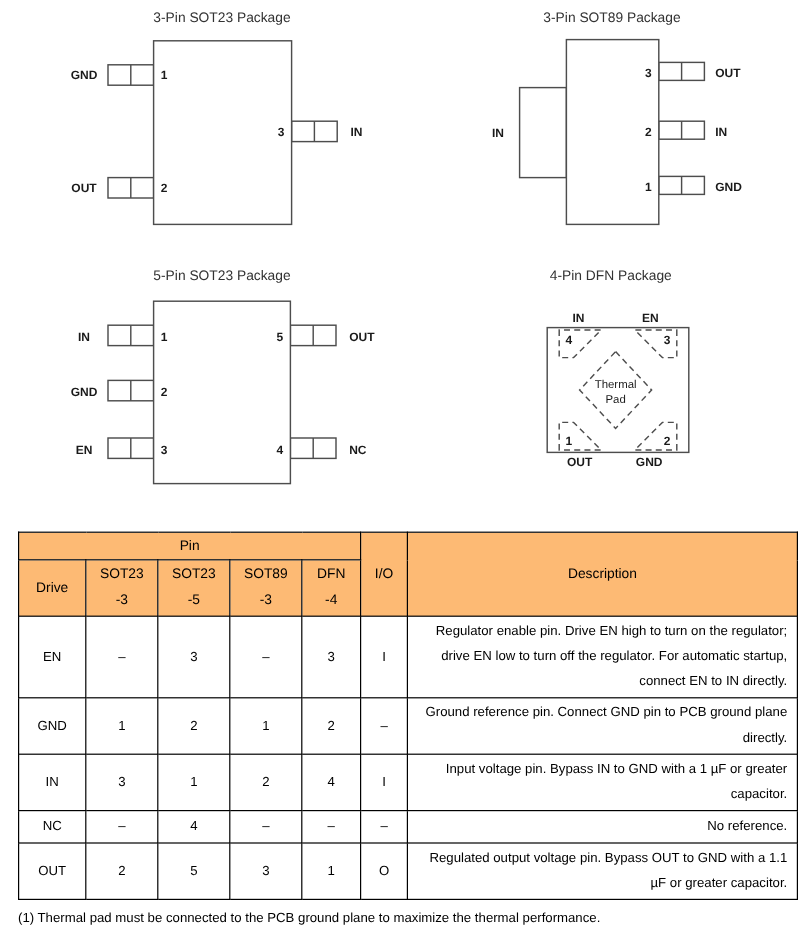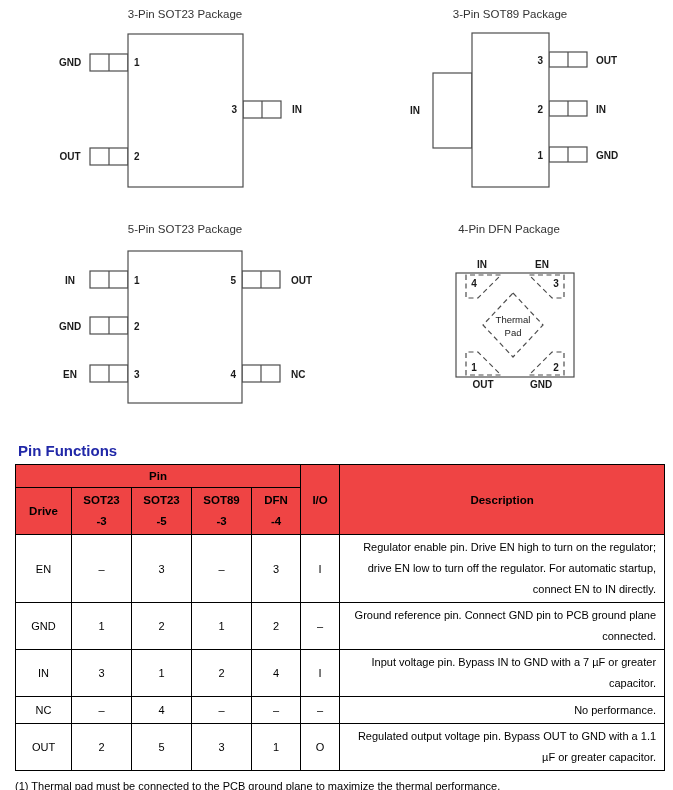--- a/index.html
+++ b/index.html
@@ -15,21 +15,21 @@
   .end { text-anchor:end; }
   .tpad { font-size:9.5px; text-anchor:middle; fill:#1a1a1a; }
   .part { fill:#fff; stroke:#4d4d4d; stroke-width:1.2; }
   .div  { stroke:#4d4d4d; stroke-width:1.2; }
   .dash { fill:none; stroke:#4d4d4d; stroke-width:1.2; stroke-dasharray:5 3.5; }
 
   .pinfx { position:absolute; left:15px; top:443px; width:650px; }
   .heading { font-size:15px; line-height:16px; font-weight:bold; color:#2128a8; margin:0 0 5px 3px; }
   table { border-collapse:collapse; table-layout:fixed; width:649px; font-size:11px; color:#000; }
   th, td { border:1px solid #000; text-align:center; vertical-align:middle; overflow:hidden; }
-  thead th { background:#ef4444; font-weight:bold; font-size:11.5px; }
+  thead th { background:#fdba74; font-weight:normal; font-size:11.5px; }
   .hr1 th { height:23px; }
   .hr2 th { height:47px; }
   .thl { display:block; line-height:21px; }
   td.desc { text-align:right; padding:2px 8px; line-height:21px; }
   tr.rh66 { height:66px; } tr.rh45 { height:45px; } tr.rh42 { height:42px; }
   tr.rh27 { height:27px; } tr.rh46 { height:46px; }
   .footnote { font-size:11px; line-height:14px; margin-top:8px; color:#000; }
 </style>
 </head>
 <body>
@@ -133,21 +133,20 @@
     <text class="num mid" x="176" y="77">3</text>
     <text class="num mid" x="94" y="161">1</text>
     <text class="num mid" x="176" y="161">2</text>
     <text class="lbl mid" x="102" y="58">IN</text>
     <text class="lbl mid" x="162" y="58">EN</text>
     <text class="lbl mid" x="103" y="178">OUT</text>
     <text class="lbl mid" x="161" y="178">GND</text>
   </svg>
 
   <div class="pinfx">
-    <h2 class="heading">Pin Functions</h2>
 
     <table>
       <colgroup>
         <col style="width:56px">
           <col style="width:60px">
           <col style="width:60px">
         <col style="width:60px">
           <col style="width:49px">
           <col style="width:39px">
           <col style="width:325px">
@@ -188,39 +187,39 @@
           <td>I</td>
           <td class="desc">Regulator enable pin. Drive EN high to turn on the regulator; drive EN low to turn off the regulator. For automatic startup, connect EN to IN directly.</td>
         </tr>
         <tr class="rh45">
           <td>GND</td>
           <td>1</td>
           <td>2</td>
           <td>1</td>
           <td>2</td>
           <td>–</td>
-          <td class="desc">Ground reference pin. Connect GND pin to PCB ground plane connected.</td>
+          <td class="desc">Ground reference pin. Connect GND pin to PCB ground plane directly.</td>
         </tr>
         <tr class="rh42">
           <td>IN</td>
           <td>3</td>
           <td>1</td>
           <td>2</td>
           <td>4</td>
           <td>I</td>
-          <td class="desc">Input voltage pin. Bypass IN to GND with a 7 µF or greater capacitor.</td>
+          <td class="desc">Input voltage pin. Bypass IN to GND with a 1 µF or greater capacitor.</td>
         </tr>
         <tr class="rh27">
           <td>NC</td>
           <td>–</td>
           <td>4</td>
           <td>–</td>
           <td>–</td>
           <td>–</td>
-          <td class="desc">No performance.</td>
+          <td class="desc">No reference.</td>
         </tr>
         <tr class="rh46">
           <td>OUT</td>
           <td>2</td>
           <td>5</td>
           <td>3</td>
           <td>1</td>
           <td>O</td>
           <td class="desc">Regulated output voltage pin. Bypass OUT to GND with a 1.1 µF or greater capacitor.</td>
         </tr>

